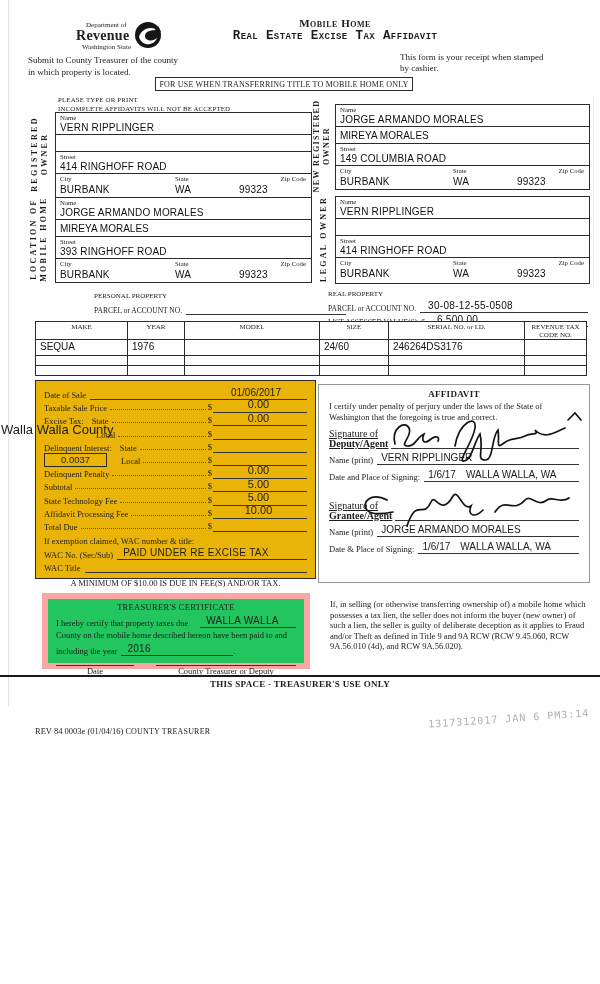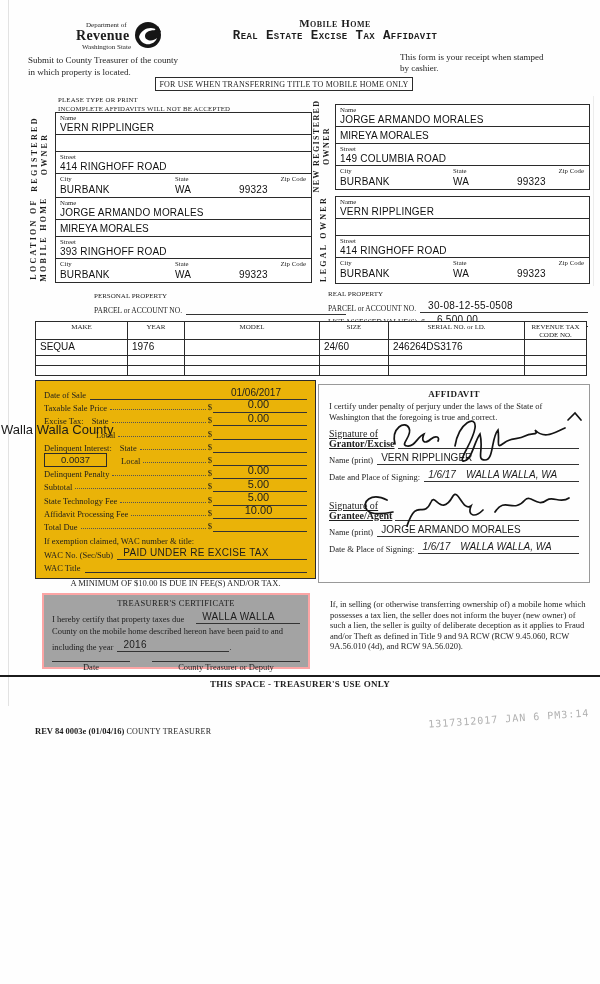--- a/index.html
+++ b/index.html
@@ -112,46 +112,46 @@
   .aff-text { font-size:8.5px; line-height:10.5px; margin-top:2px; }
   .sig-row { display:flex; align-items:flex-end; margin-top:4px; position:relative; }
   .sig-labels { font-size:10px; line-height:10px; white-space:nowrap;text-decoration:underline; }
   .sig-bold { font-weight:700; }
   .sig-line { flex:1; border-bottom:1px solid #333; height:22px; margin-left:3px; }
   .nm-row { display:flex; align-items:flex-end; margin-top:3px; font-size:8.5px; }
   .nm-line { flex:1; border-bottom:1px solid #333; margin-left:4px; height:12px;
              font-family:"Liberation Sans",sans-serif; font-size:10px; padding-left:4px; white-space:nowrap; }
   .dp-row { display:flex; align-items:flex-end; margin-top:4px; font-size:8.5px; }
   .dp-line { flex:1; border-bottom:1px solid #333; margin-left:4px; height:12px;
-             font-family:"Liberation Sans",sans-serif; font-size:10px; padding-left:4px; white-space:nowrap;font-style:italic; }
+             font-family:"Liberation Sans",sans-serif; font-size:10px; padding-left:4px; white-space:nowrap; }
   .dp-place { margin-left:10px; }
   .gap12 { height:12px; }
   .sig-svg { position:absolute; pointer-events:none; }
 
   
-  .tc-box { left:42px; top:593px; width:268px; height:76px; border:2px solid #fca5a5;
-            box-sizing:border-box; padding:3px 8px 0 8px; background:#a3a3a3; }
+  .tc-box { left:42px; top:593px; width:268px; height:76px; border:6px solid #fca5a5;
+            box-sizing:border-box; padding:3px 8px 0 8px; background:#22c55e; }
   .tc-title { text-align:center; font-size:8.5px; letter-spacing:0.3px; }
   .tc-line { display:flex; align-items:flex-end; font-size:8.5px; margin-top:3px; }
   .tc-ul { border-bottom:1px solid #333; font-family:"Liberation Sans",sans-serif; font-size:10px;
            letter-spacing:0.3px; padding:0 6px 0 6px; height:12px; }
   .tc-ul.fill { flex:1; margin-left:12px; }
   .tc-text { font-size:8.5px; margin-top:2px; }
   .tc-sigs { display:flex; margin-top:9px; font-size:8.5px; text-align:center; }
   .tc-sig1 { width:78px; border-top:1px solid #333; }
   .tc-sig2 { flex:1; border-top:1px solid #333; margin-left:22px; }
 
   
   .lien { left:330px; top:599px; width:260px; font-size:8.5px; line-height:10.6px; }
 
   
   .use-rule { left:0; top:675px; width:600px; height:2px; background:#1b1b1b; }
   .use-note { left:0; top:679px; width:600px; text-align:center; font-weight:700; font-size:9px; letter-spacing:0.3px; }
   .form-id { left:35px; top:726px; font-size:8.5px; }
-  .form-id b { font-weight:700; }
+  .form-id b { font-weight:400; }
   .stamp { left:428px; top:713px; font-family:"DejaVu Sans Mono",monospace; font-size:10px;
            color:#b1b1b1; letter-spacing:1px; transform:rotate(-4deg); white-space:nowrap; }
 </style>
 </head>
 <body>
 
 <div class="page">
 
   <div class="abs scan-edge-left"></div>
   <div class="abs scan-edge-right"></div>
@@ -472,21 +472,21 @@
   <div class="abs aff-box">
     <div class="aff-title">AFFIDAVIT</div>
     <div class="aff-text">
       <div>I certify under penalty of perjury under the laws of the State of</div>
       <div>Washington that the foregoing is true and correct.</div>
     </div>
 
     <div class="sig-row">
       <div class="sig-labels">
         <div>Signature of</div>
-        <div class="sig-bold">Grantor/Excise</div>
+        <div class="sig-bold">Deputy/Agent</div>
       </div>
       <div class="sig-line"></div>
       <svg class="sig-svg" style="left:58px; top:-16px;" width="200" height="52" viewBox="0 0 200 52">
         <g fill="none" stroke="#141414" stroke-width="1.7" stroke-linecap="round">
           <path d="M8,34 C4,18 18,10 22,18 C26,26 12,35 20,36 C28,37 30,27 37,24 C34,31 37,35 44,29 C49,25 53,27 51,31"></path>
           <path d="M68,36 C72,12 90,4 88,18 C86,32 70,52 77,51 C85,50 87,32 93,24 C97,40 89,50 98,50 C107,50 104,28 111,20 C113,32 108,40 117,33 C124,27 131,30 138,26 C145,22 152,26 148,20 C158,30 168,22 178,18"></path>
           <path d="M181,10 L188,3 L194,10"></path>
         </g>
       </svg>
     </div>

